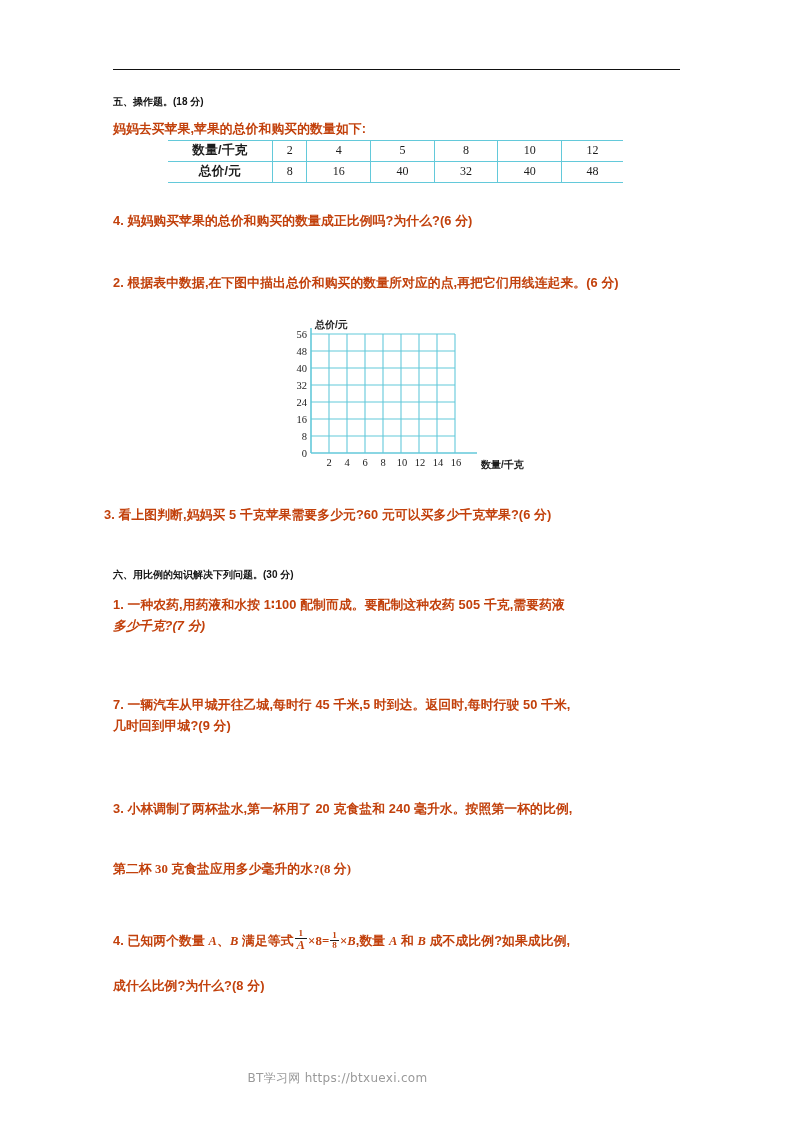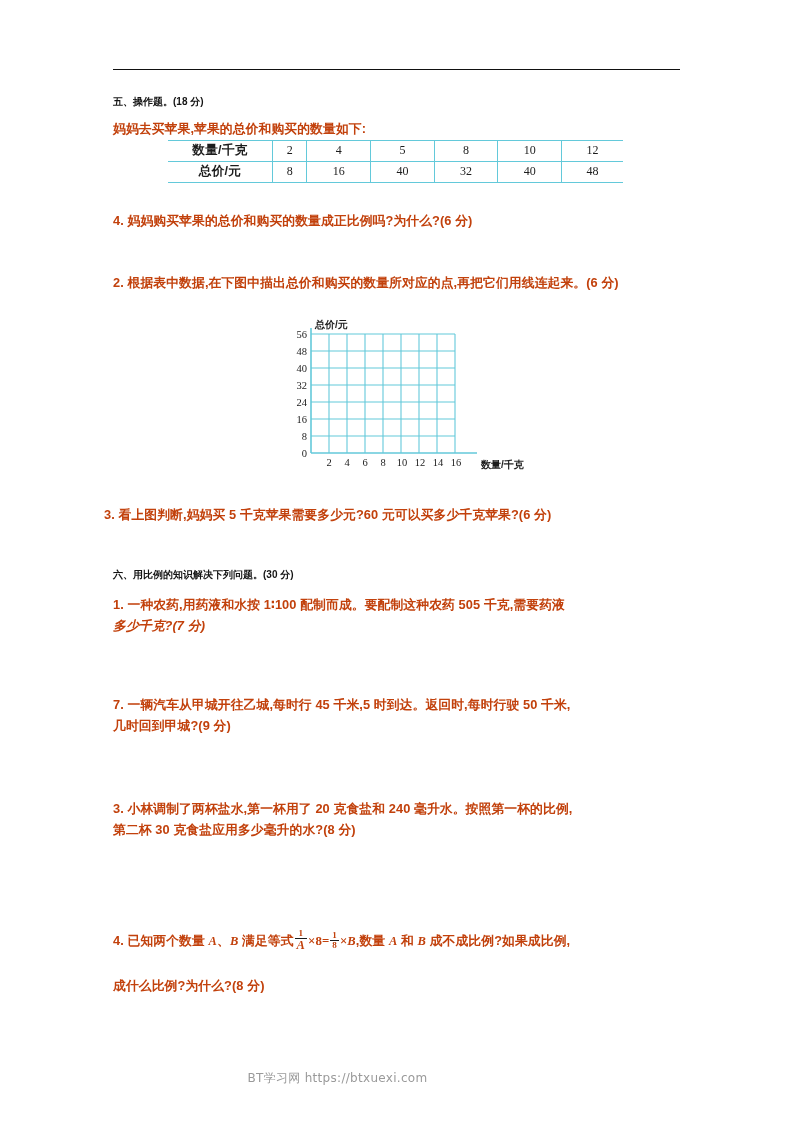--- a/index.html
+++ b/index.html
@@ -222,21 +222,21 @@
 
   <div class="sec-head" style="top:568px;">六、用比例的知识解决下列问题。(30 分)</div>
 
   <div class="txt bold" style="left:113px; top:594px; width:580px;">1. 一种农药,用药液和水按 1∶100 配制而成。要配制这种农药 505 千克,需要药液</div>
   <div class="txt bold" style="left:113px; top:615px;font-style:italic;">多少千克?(7 分)</div>
 
   <div class="txt bold" style="left:113px; top:694px; width:580px;">7. 一辆汽车从甲城开往乙城,每时行 45 千米,5 时到达。返回时,每时行驶 50 千米,</div>
   <div class="txt bold" style="left:113px; top:715px;">几时回到甲城?(9 分)</div>
 
   <div class="txt bold" style="left:113px; top:798px; width:580px;">3. 小林调制了两杯盐水,第一杯用了 20 克食盐和 240 毫升水。按照第一杯的比例,</div>
-  <div class="txt bold" style="left:113px; top:819px;">第二杯 30 克食盐应用多少毫升的水?(8 分)</div>
+  <div class="txt bold" style="left:113px; top:859px;font-family:Liberation Serif, serif;">第二杯 30 克食盐应用多少毫升的水?(8 分)</div>
 
   <div class="txt bold" style="left:113px; top:930px; width:585px;"><span>4. 已知两个数量 </span><span class="ital">A</span><span>、</span><span class="ital">B</span><span> 满足等式</span><span class="frac"><span class="num">1</span><span class="den ital">A</span></span><span class="ser">×8</span><span class="ser">=</span><span class="frac"><span class="num">1</span><span class="den">8</span></span><span class="ser">×</span><span class="ital">B</span><span>,数量 </span><span class="ital">A</span><span> 和 </span><span class="ital">B</span><span> 成不成比例?如果成比例,</span></div>
 
   <div class="txt bold" style="left:113px; top:975px;">成什么比例?为什么?(8 分)</div>
 
   <div class="footer">BT学习网 https://btxuexi.com</div>
 
 </div>
 
 </body></html>

